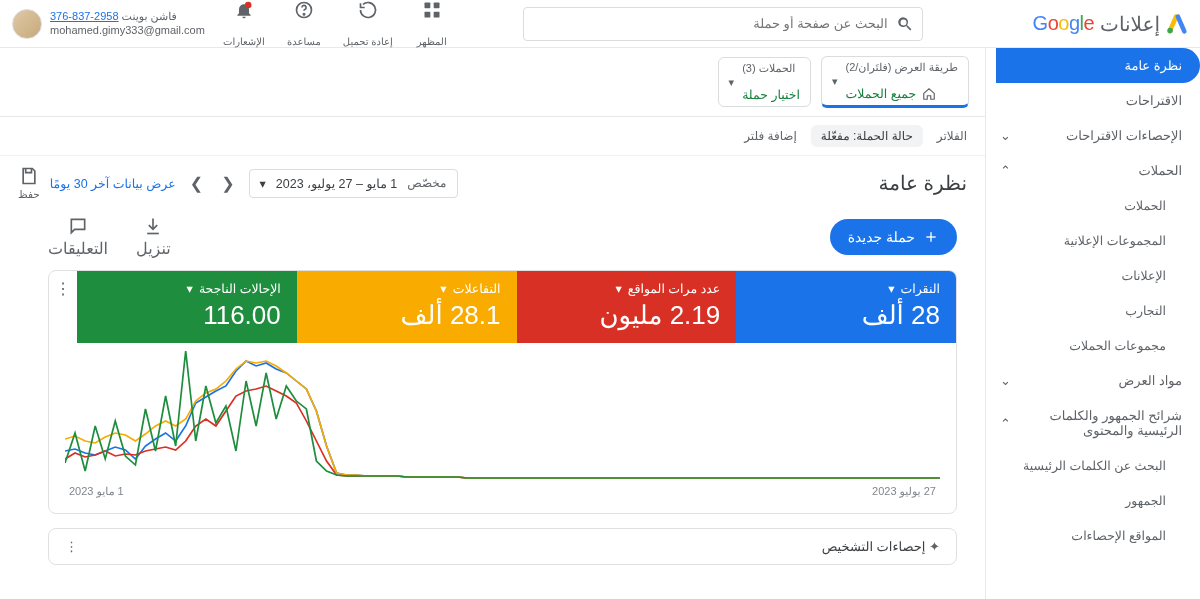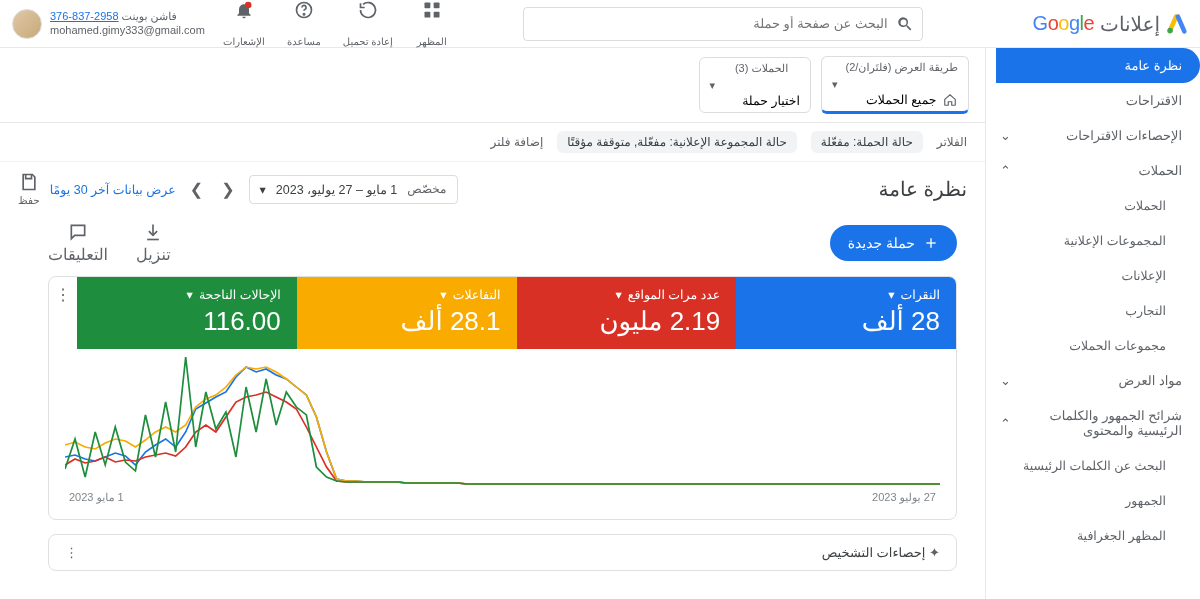--- a/index.html
+++ b/index.html
@@ -31,23 +31,23 @@
 .shell { display: flex; height: calc(599px - 48px); }
 .nav { width: 215px; border-left: 1px solid #e8e8e8; overflow: hidden; }
 .nav-item { display: flex; align-items: center; justify-content: space-between; padding: 10px 18px 10px 14px; font-size: 13px; color: #5f6368; cursor: pointer; }
 .nav-item.sub { padding-right: 34px; font-size: 12.5px; }
 .nav-item.active { background: #1a73e8; color: #fff; border-radius: 0 22px 22px 0; margin-left: 10px; font-weight: 500; }
 .nav-chev { color: #5f6368; }
 
 .main { flex: 1; overflow: hidden; background: #fff; }
 .crumbs-row { display: flex; align-items: center; padding: 8px 16px; gap: 10px; border-bottom: 1px solid #e8e8e8; }
 .crumb { border: 1px solid #dadce0; border-radius: 6px; padding: 4px 10px; font-size: 11px; color: #5f6368; display: flex; align-items: center; gap: 8px; background:#fff; }
-.crumb .line2 { font-size: 12.5px; color: #000000; font-weight: 500; display:flex; align-items:center; gap:6px;margin-left:19px;}
+.crumb .line2 { font-size: 12.5px; color: #15803d; font-weight: 500; display:flex; align-items:center; gap:6px;}
 .crumb.sel { border-bottom: 3px solid #1a73e8; }
-.crumb-col { display:flex; flex-direction:column; align-items:center; gap:18px;}
+.crumb-col { display:flex; flex-direction:column; align-items:flex-end; gap:12px;}
 .crumb .chev { color:#5f6368; }
 
 .filter-row { display:flex; align-items:center; gap:14px; padding:8px 18px; font-size:12px; color:#3c4043; border-bottom:1px solid #f1f1f1;}
 .filter-row .lbl { color:#5f6368; }
 .chip { background:#f1f3f4; border-radius:6px; padding:4px 10px; font-size:12px; color:#3c4043; }
 .addf { color:#5f6368; cursor:pointer; }
 
 .title-row { display:flex; align-items:center; justify-content:space-between; padding:10px 18px; }
 .title-row h1 { font-size:20px; font-weight:400; color:#3c4043; }
 .title-tools { display:flex; align-items:center; gap:10px; }
@@ -183,21 +183,21 @@
         <span>شرائح الجمهور والكلمات الرئيسية والمحتوى</span>
         <span class="nav-chev">⌃</span>
       </div>
     <div class="nav-item sub">
         <span>البحث عن الكلمات الرئيسية</span>
       </div>
     <div class="nav-item sub">
         <span>الجمهور</span>
       </div>
     <div class="nav-item sub">
-        <span>المظهر الجغرافية</span>
+        <span>المواقع الإحصاءات</span>
       </div>
   </nav>
 
   <main class="main">
 
     <div class="crumbs-row">
       <div class="crumb sel">
         <div class="crumb-col">
           <span>طريقة العرض (فلتَران/2)</span>
           <span class="line2">
@@ -214,21 +214,20 @@
           <span>الحملات (3)</span>
           <span class="line2">اختيار حملة</span>
         </div>
         <span class="chev">▾</span>
       </div>
     </div>
 
     <div class="filter-row">
       <span class="lbl">الفلاتر</span>
       <span class="chip">حالة الحملة: مفعّلة</span>
-      <span class="chip">حالة المجموعة الإعلانية: مفعّلة, متوقفة مؤقتًا</span>
       <span class="addf">إضافة فلتر</span>
     </div>
 
     <div class="title-row">
       <h1>نظرة عامة</h1>
       <div class="title-tools">
         <div class="dr">
           <span class="lbl">مخصّص</span>
           <span>1 مايو – 27 يوليو، 2023</span>
           <span>▾</span>

